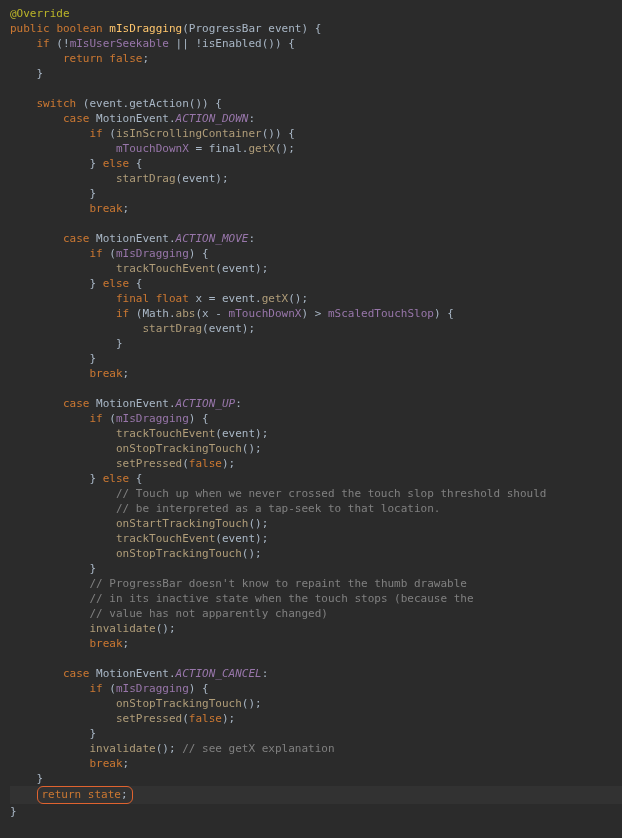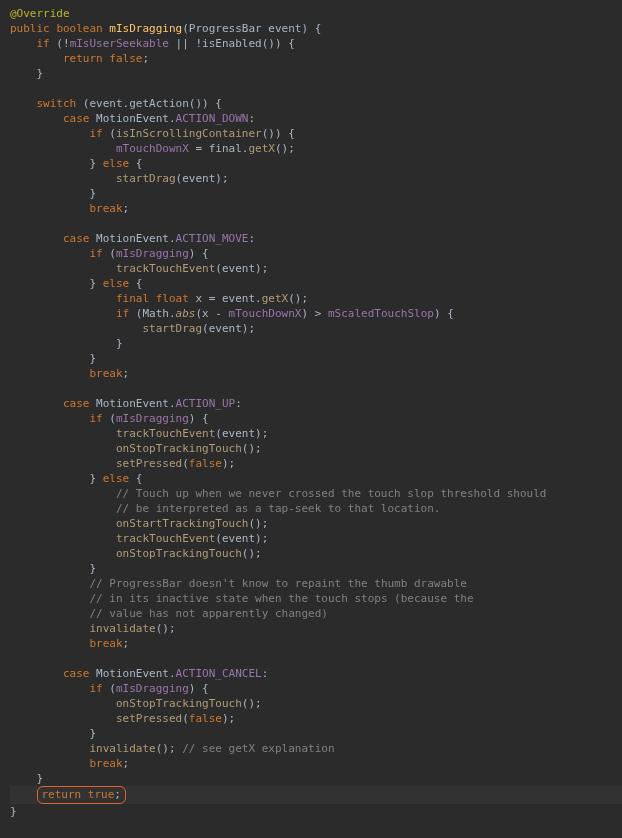--- a/index.html
+++ b/index.html
@@ -1,22 +1,22 @@
 <!DOCTYPE html>
 <html><head>
 <meta charset="utf-8">
 <style>
   html,body{margin:0;padding:0;background:#2b2b2b;color:#a9b7c6;font-family:Menlo,Consolas,"DejaVu Sans Mono",monospace;font-size:11px;line-height:15px;width:622px}
   pre{margin:0;padding:6px 0 6px 10px;white-space:pre;background:#2b2b2b}
   .kw{color:#cc7832}
   .ann{color:#bbb529}
   .mth{color:#ffc66d}
   .call{color:#b09d79}
-  .ital{font-style:italic}
-  .const{color:#9876aa;}
+  .ital{}
+  .const{color:#9876aa;font-style:italic}
   .field{color:#9876aa}
   .cmt{color:#808080}
   .hl{background:#323232;display:inline-block;width:100%}
   .boxed{border:1.5px solid #e0632f;border-radius:6px;padding:0 4px 1px 4px;display:inline-block}
 </style>
 </head>
 <body>
 
 <pre><span class="ann">@Override</span>
 <span class="kw">public</span> <span class="kw">boolean</span> <span class="mth">mIsDragging</span><span>(ProgressBar event) {</span>
@@ -63,15 +63,15 @@
             <span class="kw">break</span><span>;</span>
 
         <span class="kw">case</span><span> MotionEvent.</span><span class="const">ACTION_CANCEL</span><span>:</span>
             <span class="kw">if</span><span> (</span><span class="field">mIsDragging</span><span>) {</span>
                 <span class="call">onStopTrackingTouch</span><span>();</span>
                 <span class="call">setPressed</span><span>(</span><span class="kw">false</span><span>);</span>
             <span>}</span>
             <span class="call">invalidate</span><span>();</span> <span class="cmt">// see getX explanation</span>
             <span class="kw">break</span><span>;</span>
     <span>}</span>
-<span class="hl">    <span class="boxed"><span class="kw">return </span><span class="kw">true</span><span>;</span></span></span>
+<span class="hl">    <span class="boxed"><span class="kw">return </span><span class="kw">state</span><span>;</span></span></span>
 <span>}</span>
 </pre>
 
 </body></html>

